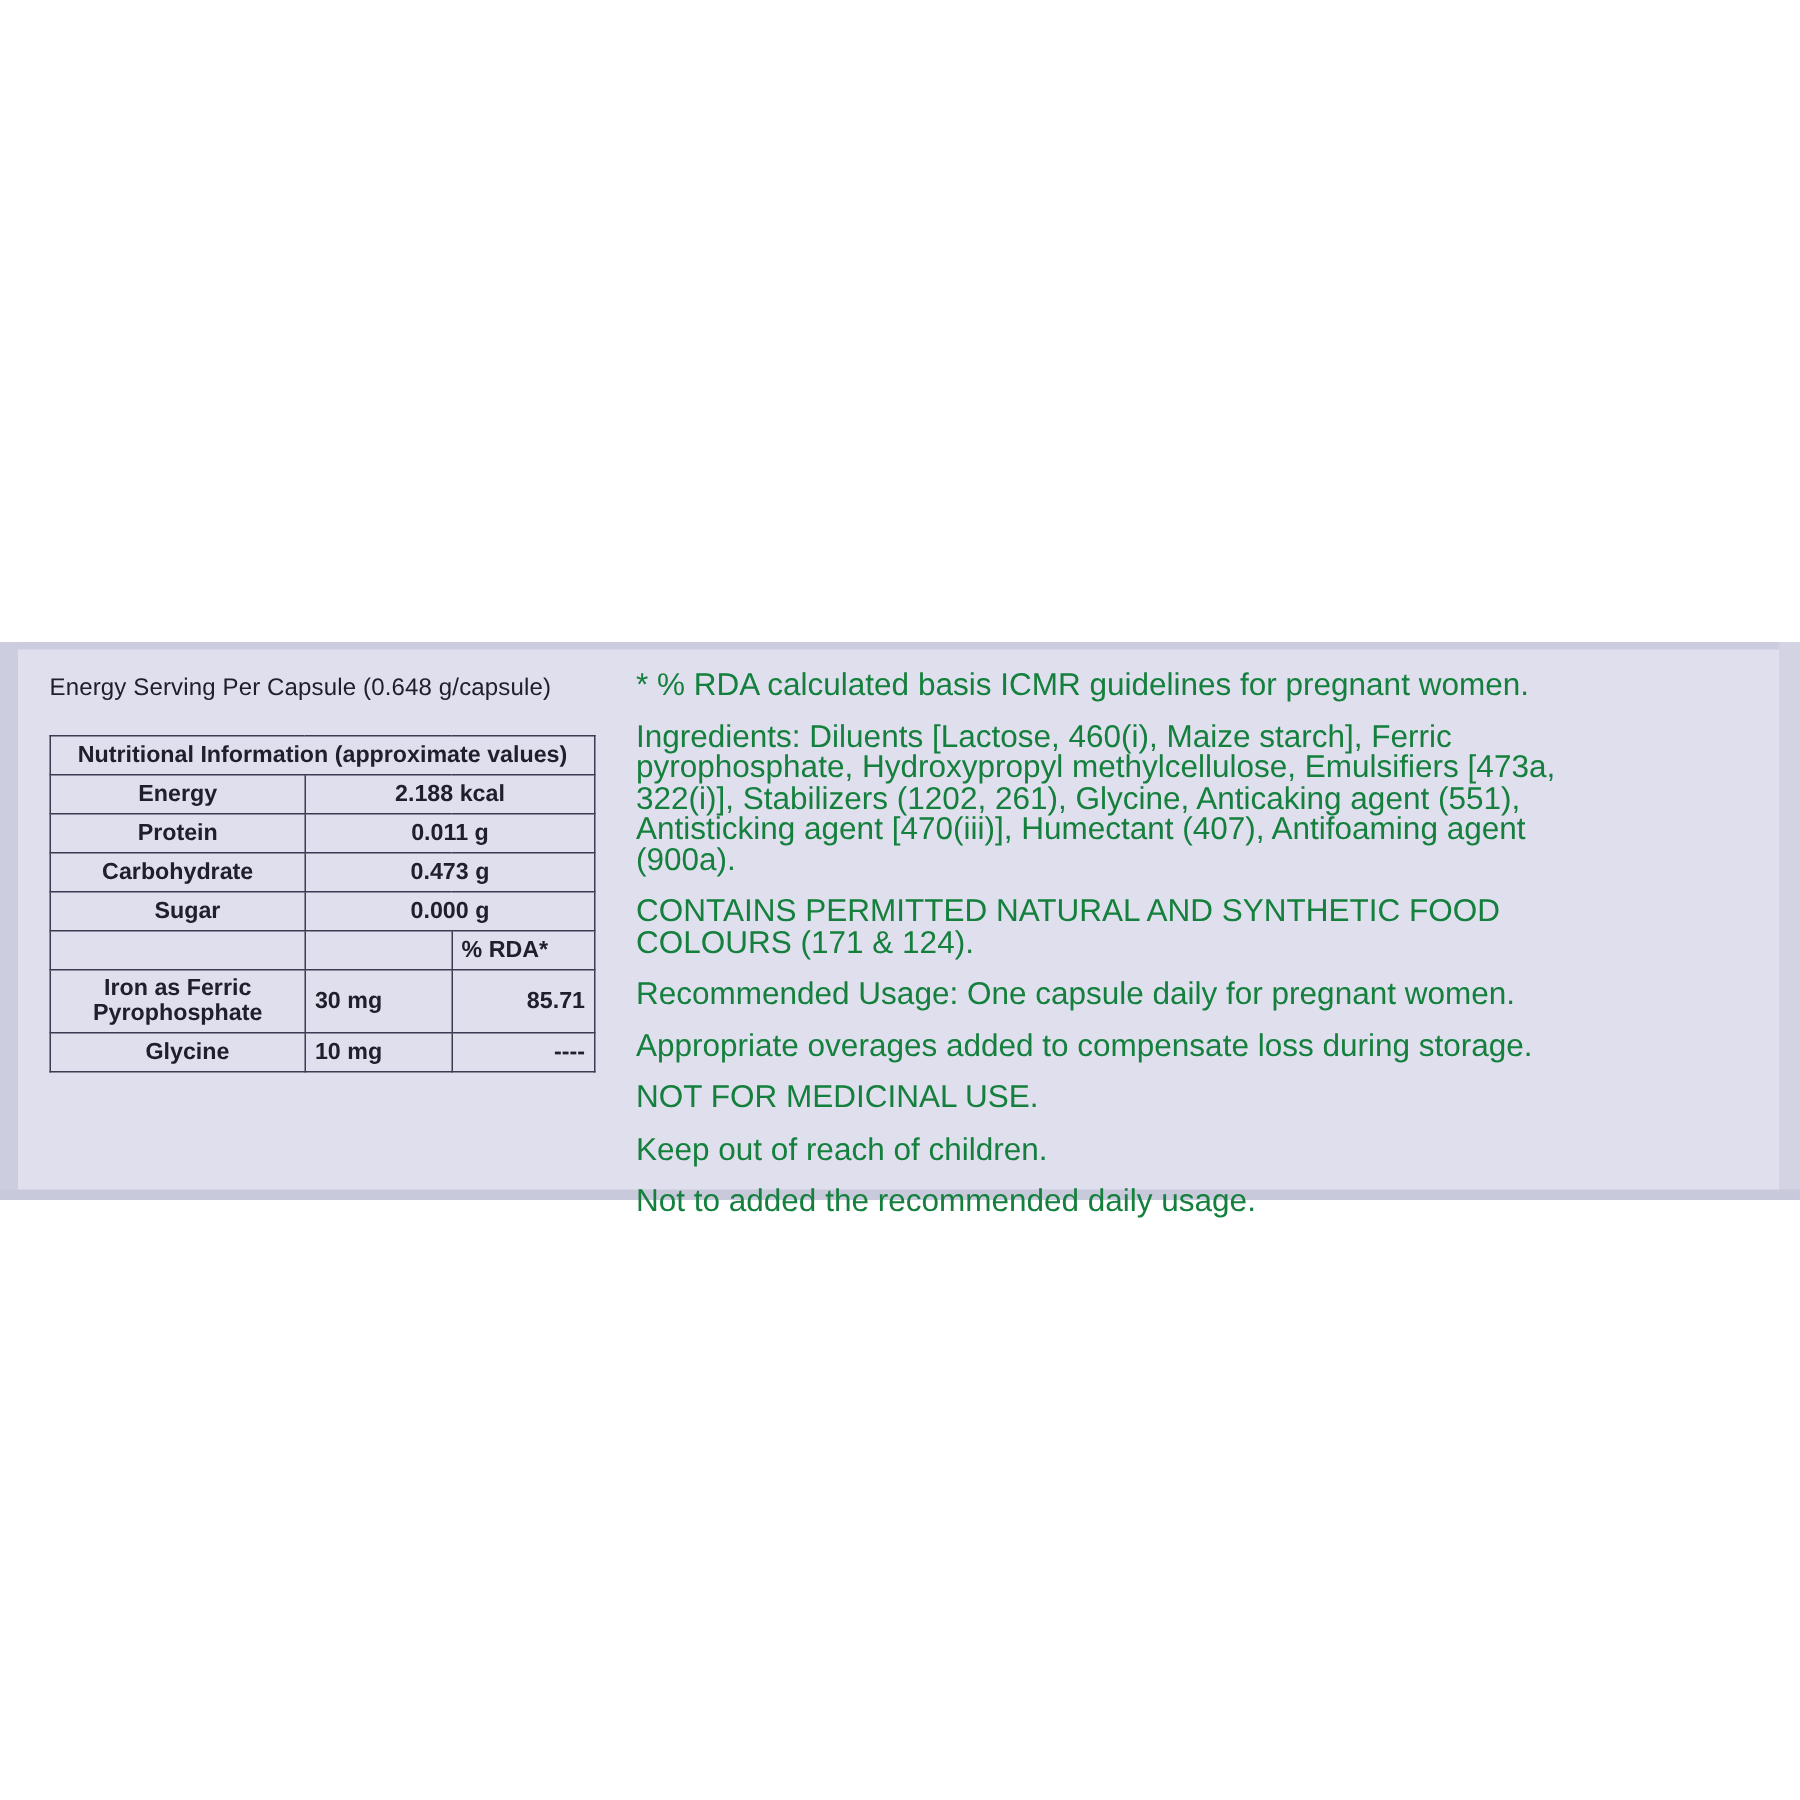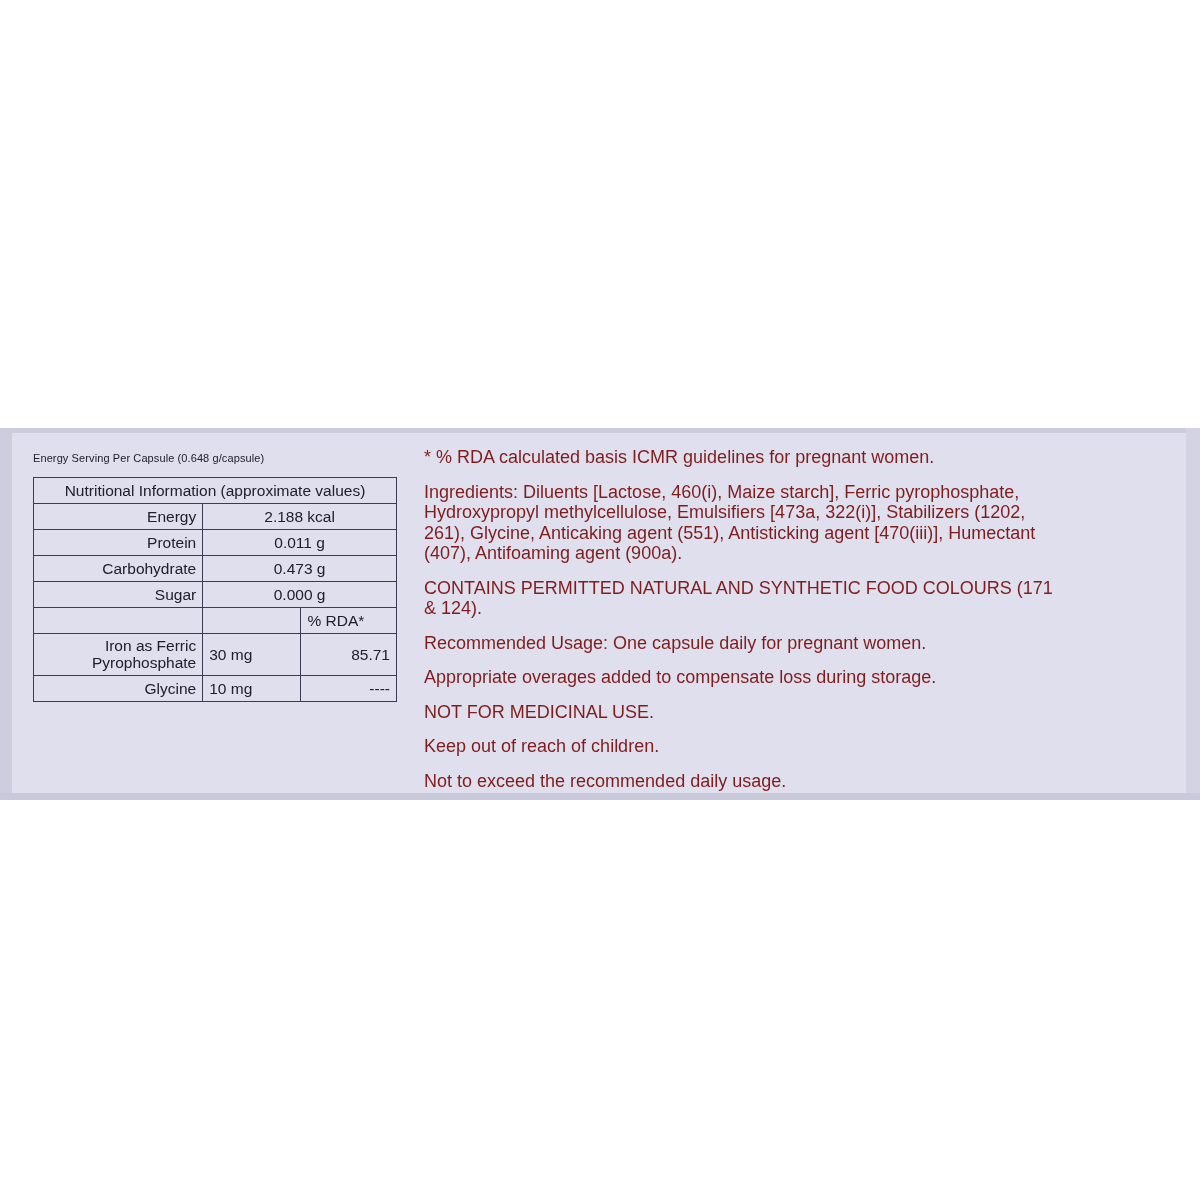--- a/index.html
+++ b/index.html
@@ -70,46 +70,47 @@
 
   
   #left-col {
     position: absolute;
     left: 33px;
     top: 449px;
     width: 366px;
     color: #20202c;
   }
   #serving-line {
-    font-size: 11px;
+    font-size: 16px;
     line-height: 19px;
     letter-spacing: 0.1px;
-    margin-bottom: 9px;
+    margin-bottom: 22px;
     white-space: nowrap;
   }
   table.nutri {
     border-collapse: collapse;
     width: 364px;
     font-size: 15.5px;
     color: #20202c;
   }
   table.nutri td {
     border: 1px solid #3b3b52;
     padding: 3px 6px 4px 6px;
     line-height: 17px;
     height: 18px;
+    font-weight: bold;
   }
   td.head {
     text-align: center;
     padding-top: 4px;
     padding-bottom: 5px;
   }
   td.name {
     width: 152px;
-    text-align: right;
+    text-align: center;
     padding-left: 11px;
   }
   td.val {
     text-align: center;
   }
   td.val-amt {
     width: 96px;
     text-align: left;
   }
   td.val-rda {
@@ -130,22 +131,22 @@
     padding-top: 4px;
     padding-bottom: 4px;
   }
 
   
   #right-col {
     position: absolute;
     left: 424px;
     top: 447px;
     width: 640px;
-    color: #7f1d1d;
-    font-size: 18px;
+    color: #15803d;
+    font-size: 21px;
     line-height: 20.5px;
   }
   #right-col p {
     margin: 0 0 14px 0;
   }
 </style>
 </head>
 <body>
 
 <div id="page">
@@ -205,16 +206,16 @@
   </div>
 
   <div id="right-col">
     <p>* % RDA calculated basis ICMR guidelines for pregnant women.</p>
     <p>Ingredients: Diluents [Lactose, 460(i), Maize starch], Ferric pyrophosphate, Hydroxypropyl methylcellulose, Emulsifiers [473a, 322(i)], Stabilizers (1202, 261), Glycine, Anticaking agent (551), Antisticking agent [470(iii)], Humectant (407), Antifoaming agent (900a).</p>
     <p>CONTAINS PERMITTED NATURAL AND SYNTHETIC FOOD COLOURS (171 &amp; 124).</p>
     <p>Recommended Usage: One capsule daily for pregnant women.</p>
     <p>Appropriate overages added to compensate loss during storage.</p>
     <p>NOT FOR MEDICINAL USE.</p>
     <p>Keep out of reach of children.</p>
-    <p>Not to exceed the recommended daily usage.</p>
+    <p>Not to added the recommended daily usage.</p>
   </div>
 
 </div>
 
 </body></html>

